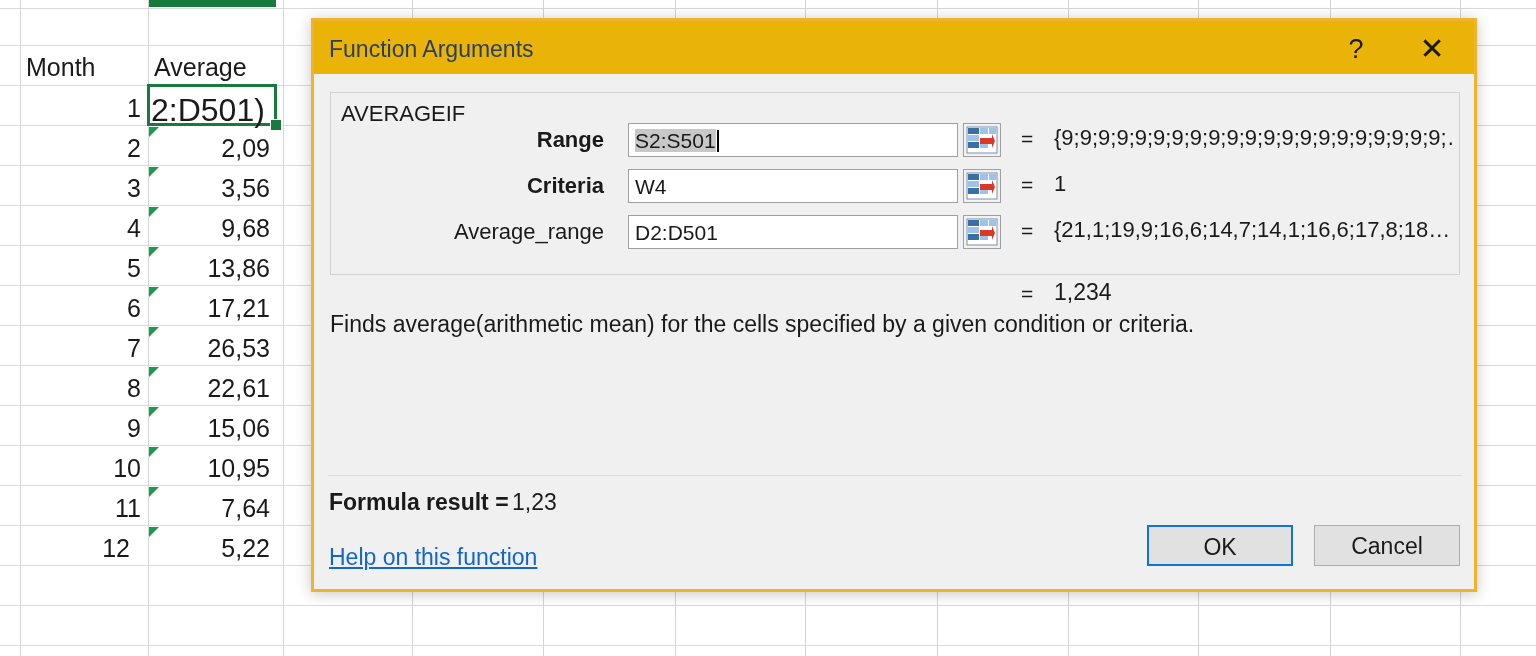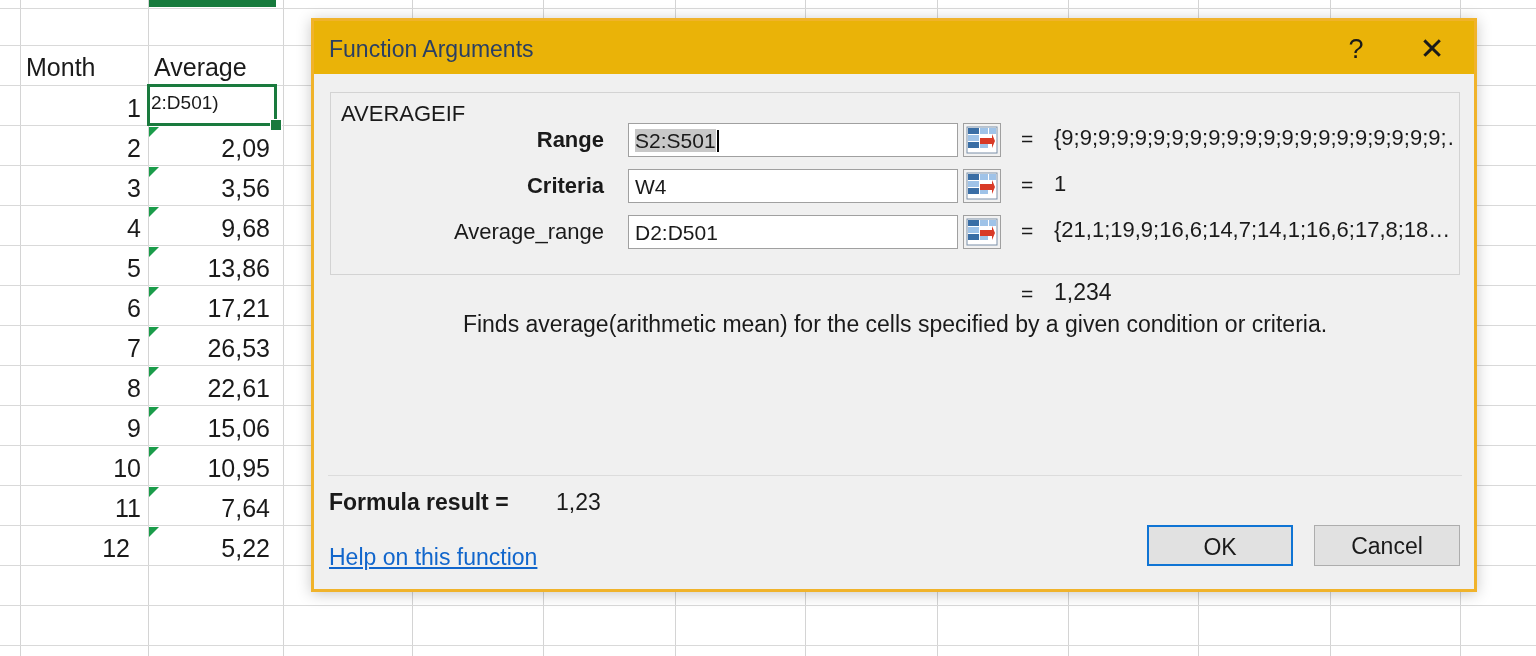--- a/index.html
+++ b/index.html
@@ -65,21 +65,21 @@
     position: absolute;
     left: 270px; top: 119px;
     width: 12px; height: 12px;
     background: #1a7a3e;
     border: 1px solid #ffffff;
     box-sizing: border-box;
   }
   #active-cell-label {
     position: absolute;
     left: 151px; top: 92px;
-    font-size: 19px;
+    font-size: 32px;
     color: #1a1a1a;
     white-space: nowrap;
   }
 
   
   #dialog {
     position: absolute;
     left: 311px; top: 18px;
     width: 1166px; height: 574px;
     border: 3px solid #f0b32b;
@@ -199,21 +199,20 @@
   #result-val {
     position: absolute;
     left: 740px; top: 258px;
     font-size: 23px; color: #1a1a1a;
   }
 
   #desc-main {
     position: absolute;
     left: 16px; top: 290px;
     width: 1130px;
-    text-align: center;
     font-size: 23px;
     color: #1a1a1a;
   }
   #desc-arg {
     position: absolute;
     left: 16px; top: 341px;
     width: 1130px;
     text-align: center;
     font-size: 23px;
     color: #1a1a1a;
@@ -229,21 +228,21 @@
 
   #formula-result-label {
     position: absolute;
     left: 15px; top: 468px;
     font-size: 23px; color: #1a1a1a;
     font-weight: bold;
   }
   #formula-result-value {
     position: absolute;
     left: 198px; top: 468px;
-    font-size: 23px; color: #1a1a1a; margin-left: 44px;
+    font-size: 23px; color: #1a1a1a;
   }
 
   #help-link {
     position: absolute;
     left: 15px; top: 523px;
     font-size: 23px;
     color: #1166cc;
     text-decoration: underline;
     cursor: pointer;
     white-space: nowrap;

